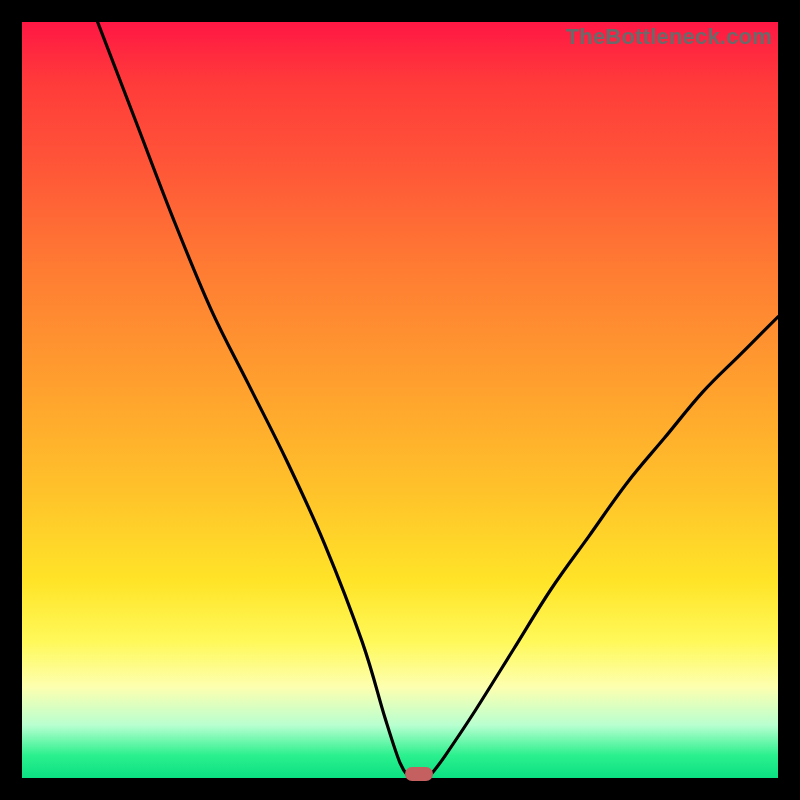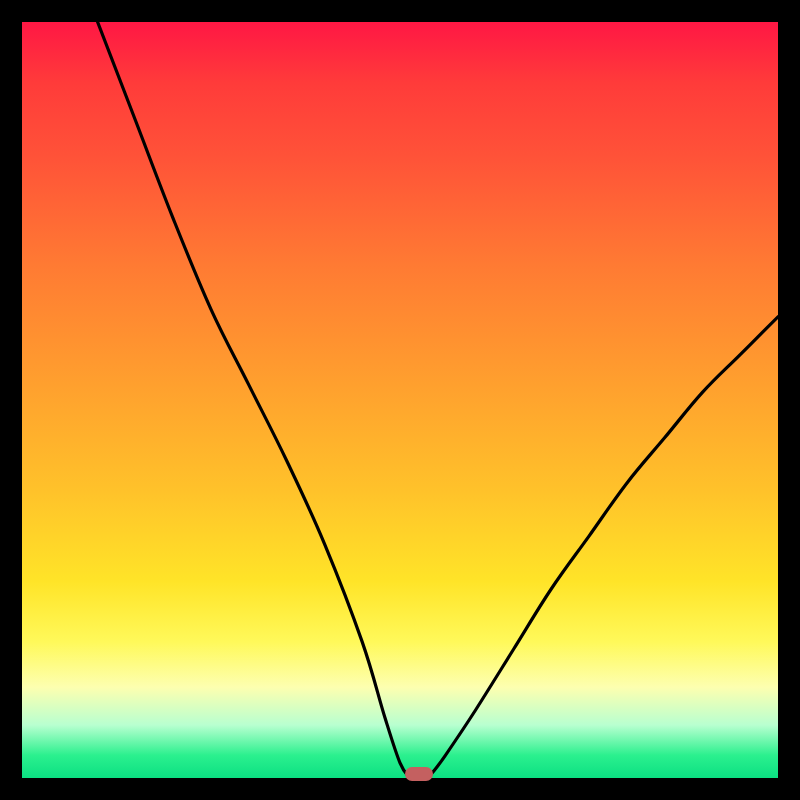--- a/index.html
+++ b/index.html
@@ -63,20 +63,21 @@
     background: #c46060;
     transform: translate(-50%, -50%);
   }
 </style>
 </head>
 <body>
 
 <div class="frame">
   <div class="plot">
 
+    <span class="watermark">TheBottleneck.com</span>
 
     <svg class="curve" viewBox="0 0 756 756" preserveAspectRatio="none">
       <path fill="none" stroke="#000" stroke-width="3.2" stroke-linecap="round" stroke-linejoin="round" d="M 75.6 0.0 C 82.4 17.7, 99.8 62.9, 113.4 98.3 C 127.0 133.7, 137.6 162.5, 151.2 196.6 C 164.8 230.6, 175.4 257.3, 189.0 287.3 C 202.6 317.2, 213.2 335.7, 226.8 362.9 C 240.4 390.1, 251.0 409.9, 264.6 438.5 C 278.2 467.1, 288.8 489.0, 302.4 521.6 C 316.0 554.3, 329.3 588.6, 340.2 619.9 C 351.1 651.2, 356.1 673.7, 362.9 695.5 C 369.7 717.3, 373.5 730.0, 378.0 740.9 C 382.5 751.8, 386.1 753.3, 387.8 756.0 L 387.8 754.5 L 406.7 754.5 C 409.7 751.9, 414.9 745.6, 423.4 733.3 C 431.8 721.1, 441.4 707.0, 453.6 688.0 C 465.8 668.9, 477.8 649.3, 491.4 627.5 C 505.0 605.7, 515.6 587.4, 529.2 567.0 C 542.8 546.6, 553.4 533.1, 567.0 514.1 C 580.6 495.0, 591.2 478.9, 604.8 461.2 C 618.4 443.5, 629.0 432.1, 642.6 415.8 C 656.2 399.5, 666.8 385.4, 680.4 370.4 C 694.0 355.5, 704.6 346.2, 718.2 332.6 C 731.8 319.0, 749.2 301.6, 756.0 294.8"></path>
     </svg>
 
     <div class="marker" style="left:396.9px; top:752.0px; background:#c46060;"></div>
 
   </div>
 </div>
 

